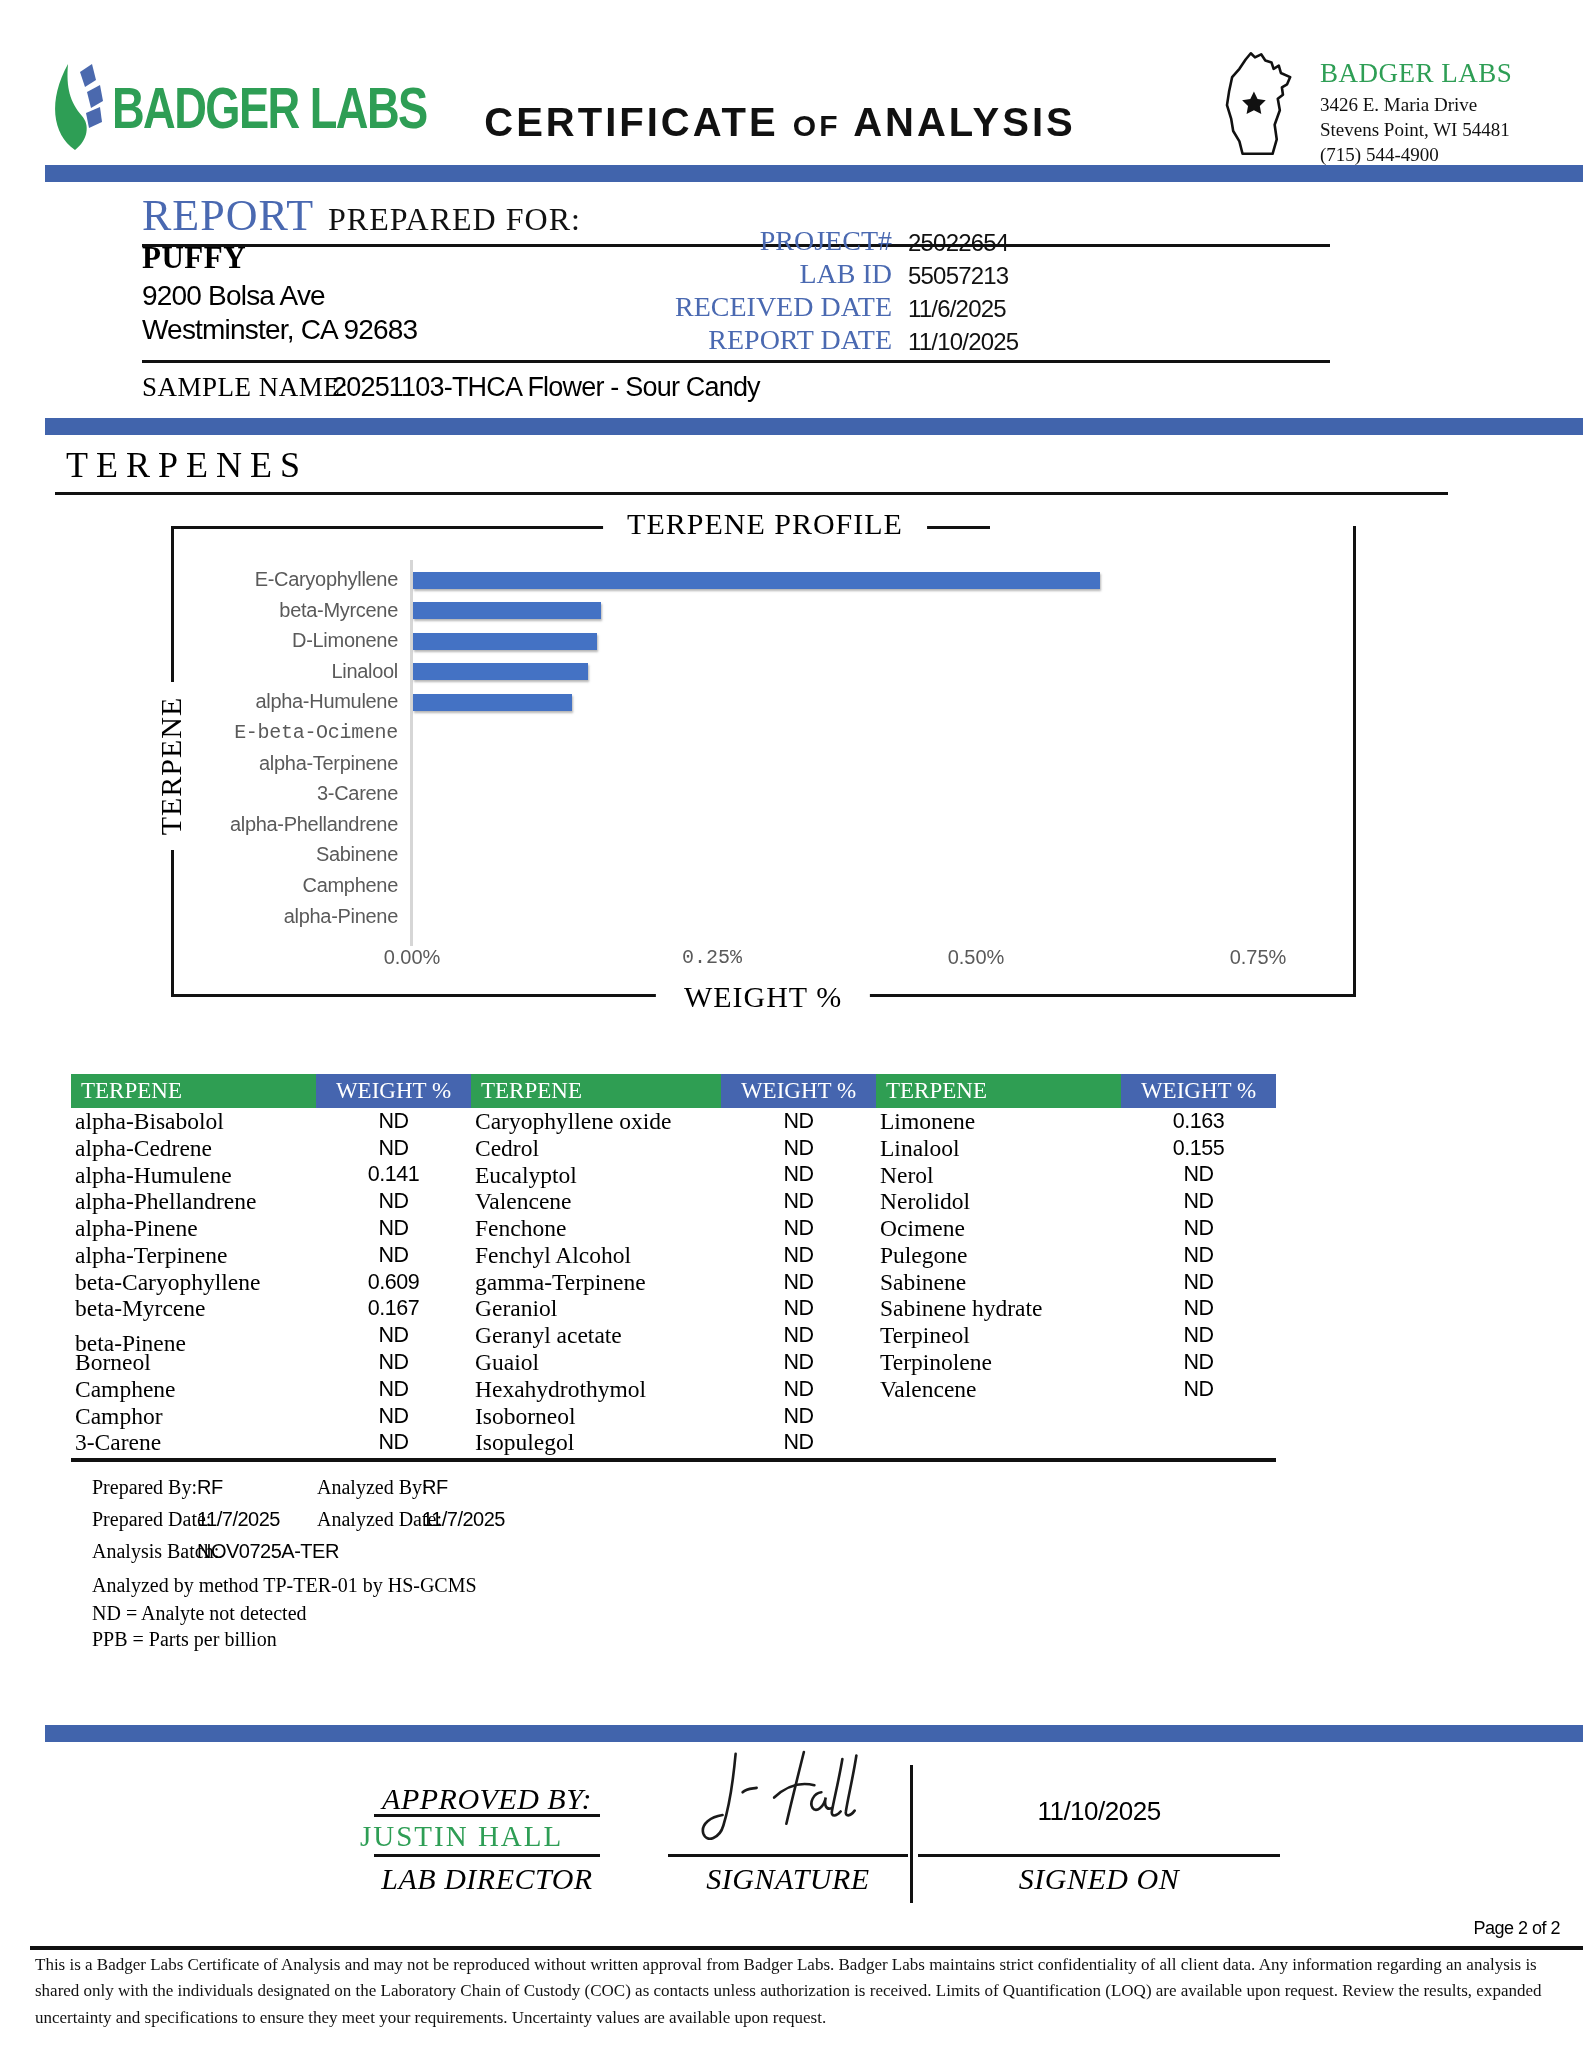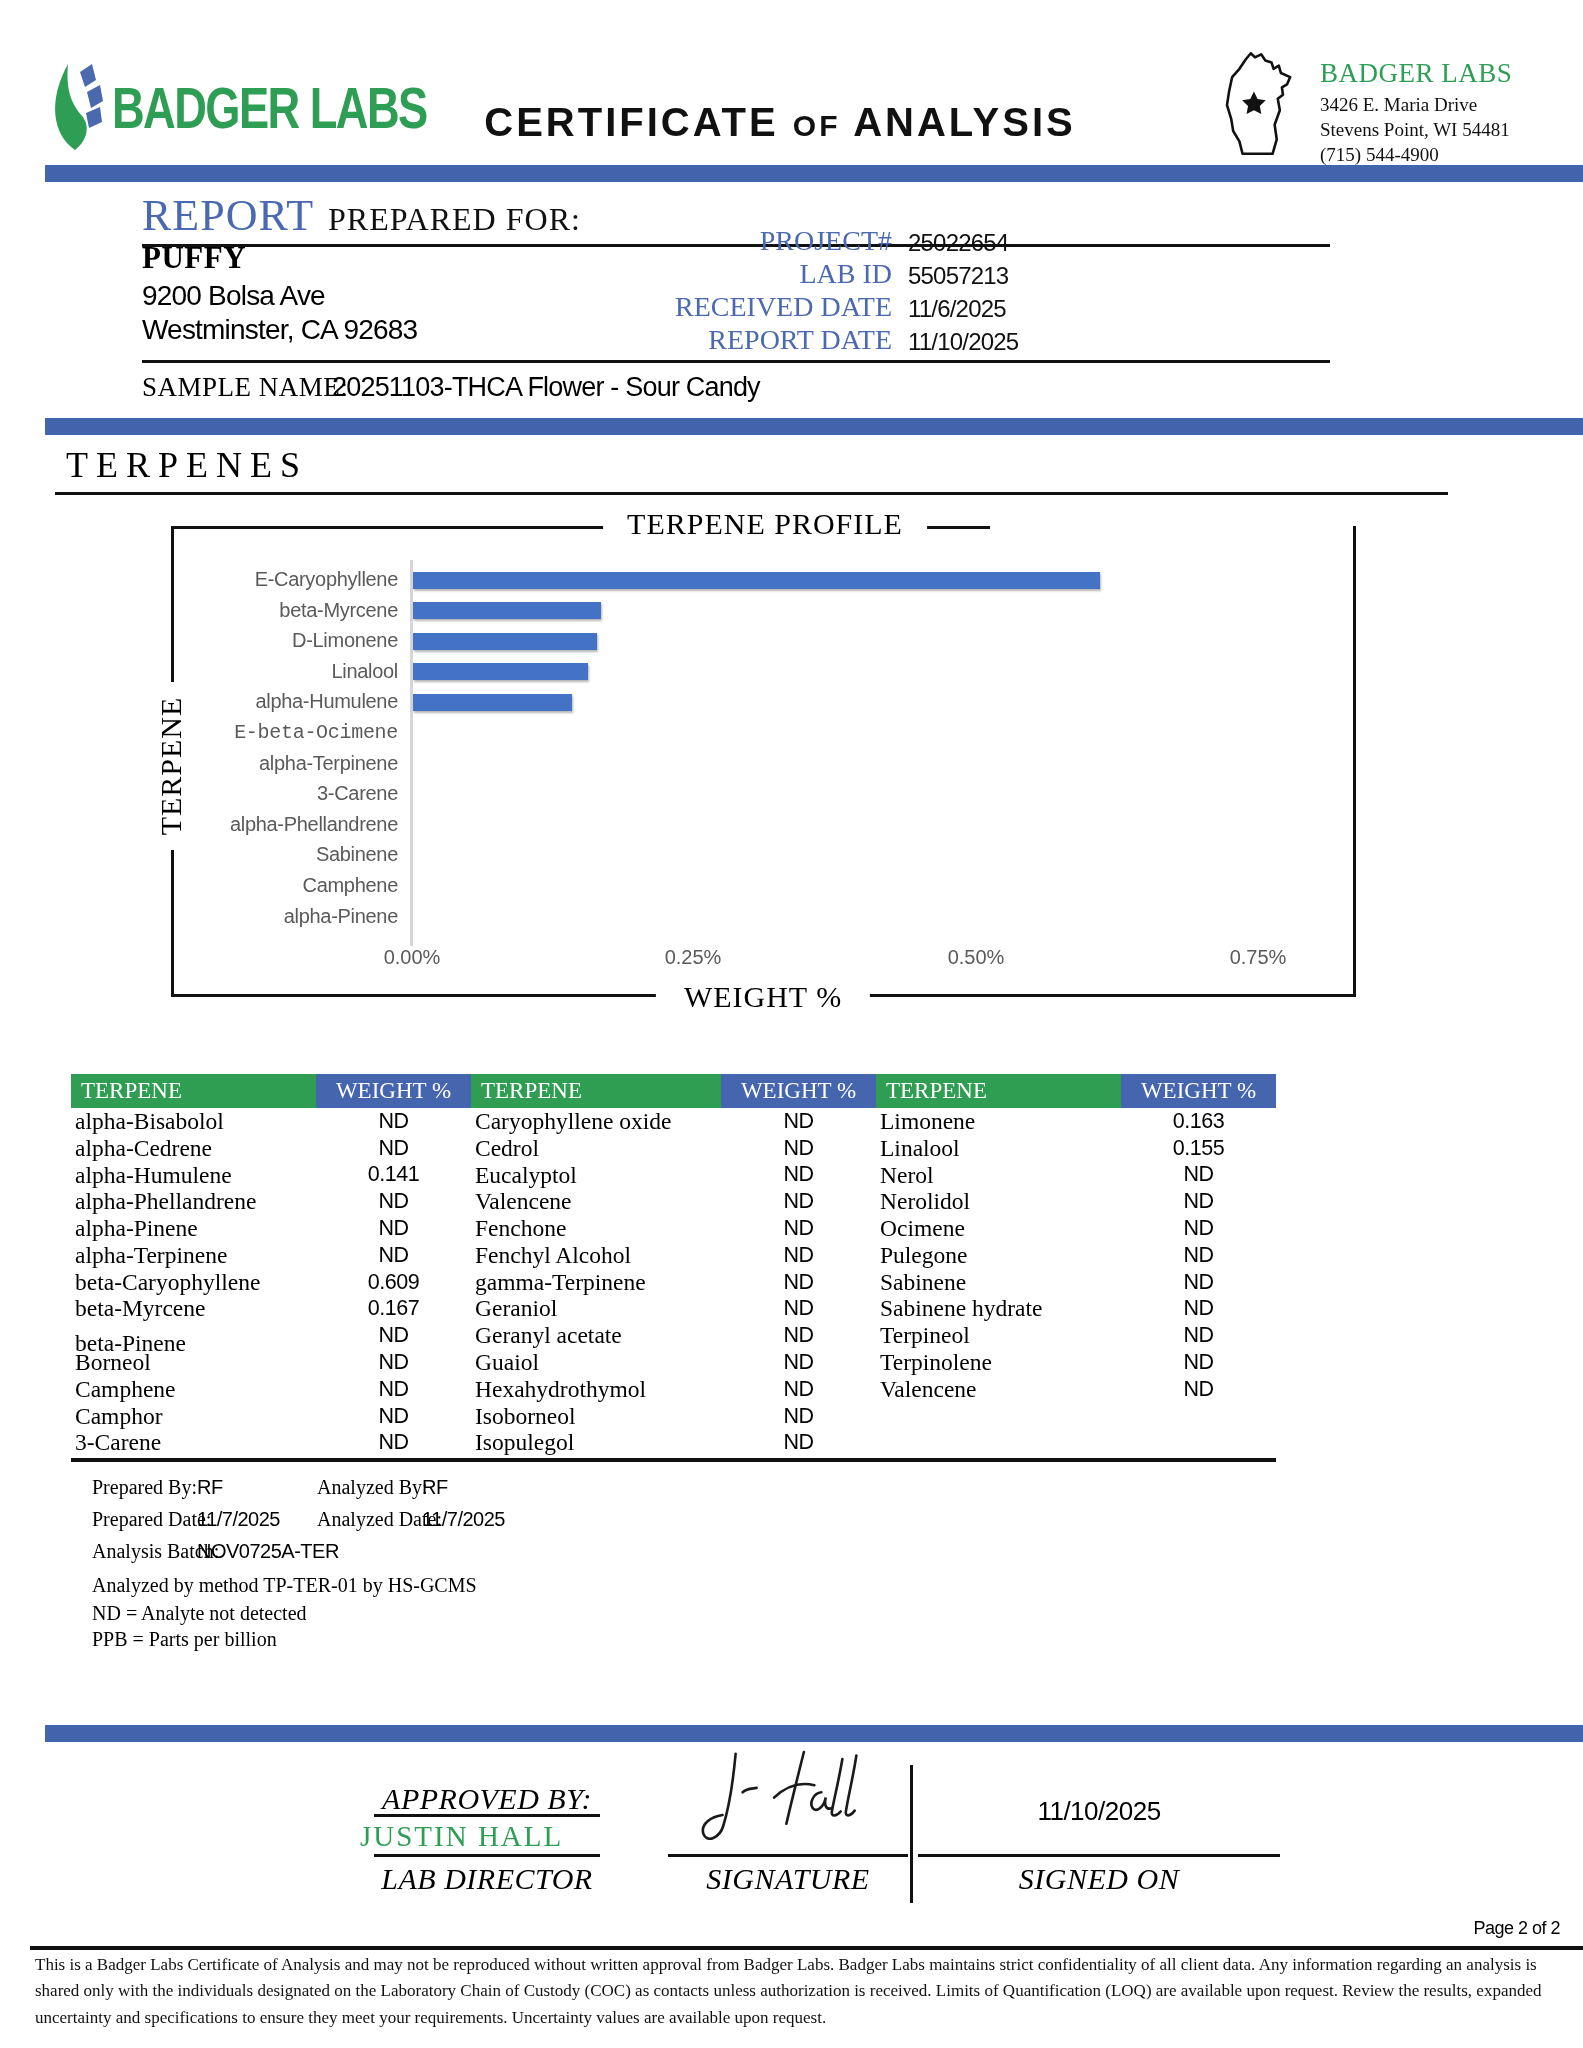--- a/index.html
+++ b/index.html
@@ -172,21 +172,21 @@
       <div class="cat-label" style="top: 164.4px;">alpha-Humulene</div>
       <div class="hbar" style="top: 167.9px; width: 159px; background: rgb(68, 114, 196);"></div>
       <div class="cat-label" style="top: 195px; font-family: Liberation Mono, monospace;">E-beta-Ocimene</div>
       <div class="cat-label" style="top: 225.6px;">alpha-Terpinene</div>
       <div class="cat-label" style="top: 256.2px;">3-Carene</div>
       <div class="cat-label" style="top: 286.8px;">alpha-Phellandrene</div>
       <div class="cat-label" style="top: 317.4px;">Sabinene</div>
       <div class="cat-label" style="top: 348px;">Camphene</div>
       <div class="cat-label" style="top: 378.6px;">alpha-Pinene</div>
       <div class="tick-label" style="left: 241px;">0.00%</div>
-      <div class="tick-label" style="left: 522px;">0.25%</div>
+      <div class="tick-label" style="left: 541px; font-family: Liberation Mono, monospace;">0.25%</div>
       <div class="tick-label" style="left: 805px;">0.50%</div>
       <div class="tick-label" style="left: 1087px;">0.75%</div>
     </div>
 
   <div id="table-root">
       <div class="tgroup" style="left: 71px; width: 400px;">
         <div class="thead">
           <div class="th-terpene" style="width: 245px;">TERPENE</div>
           <div class="th-weight">WEIGHT %</div>
         </div>

